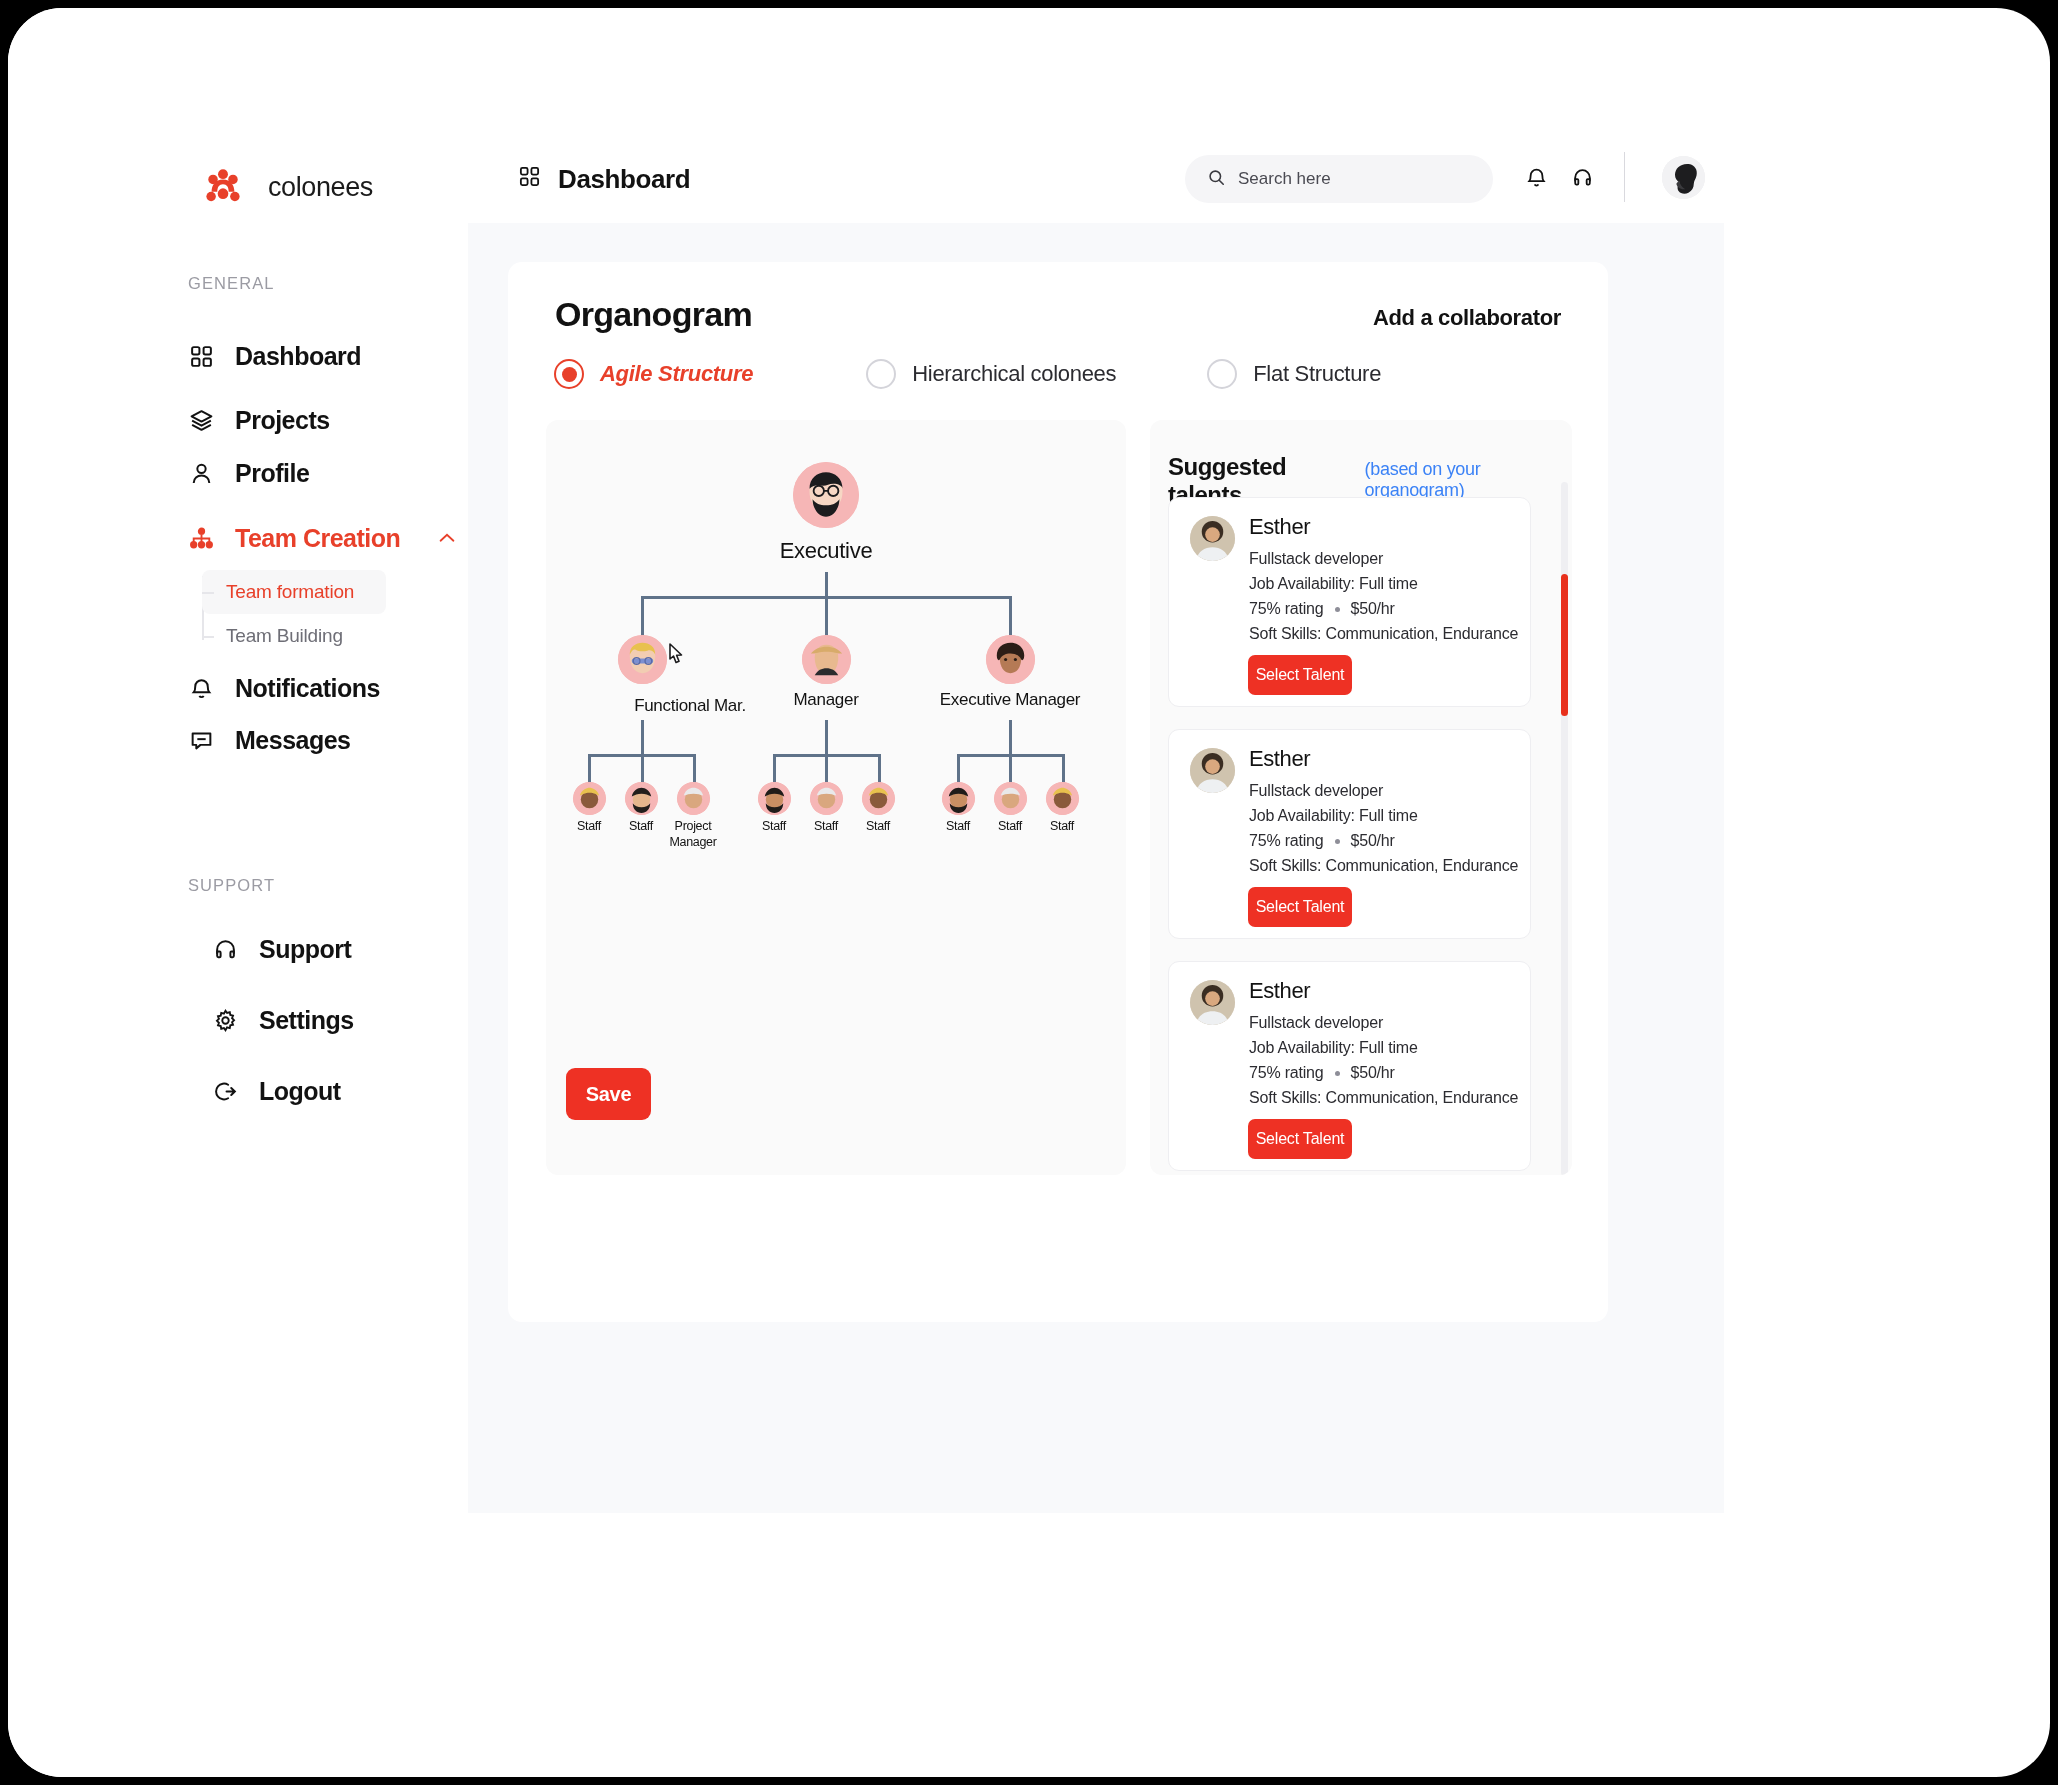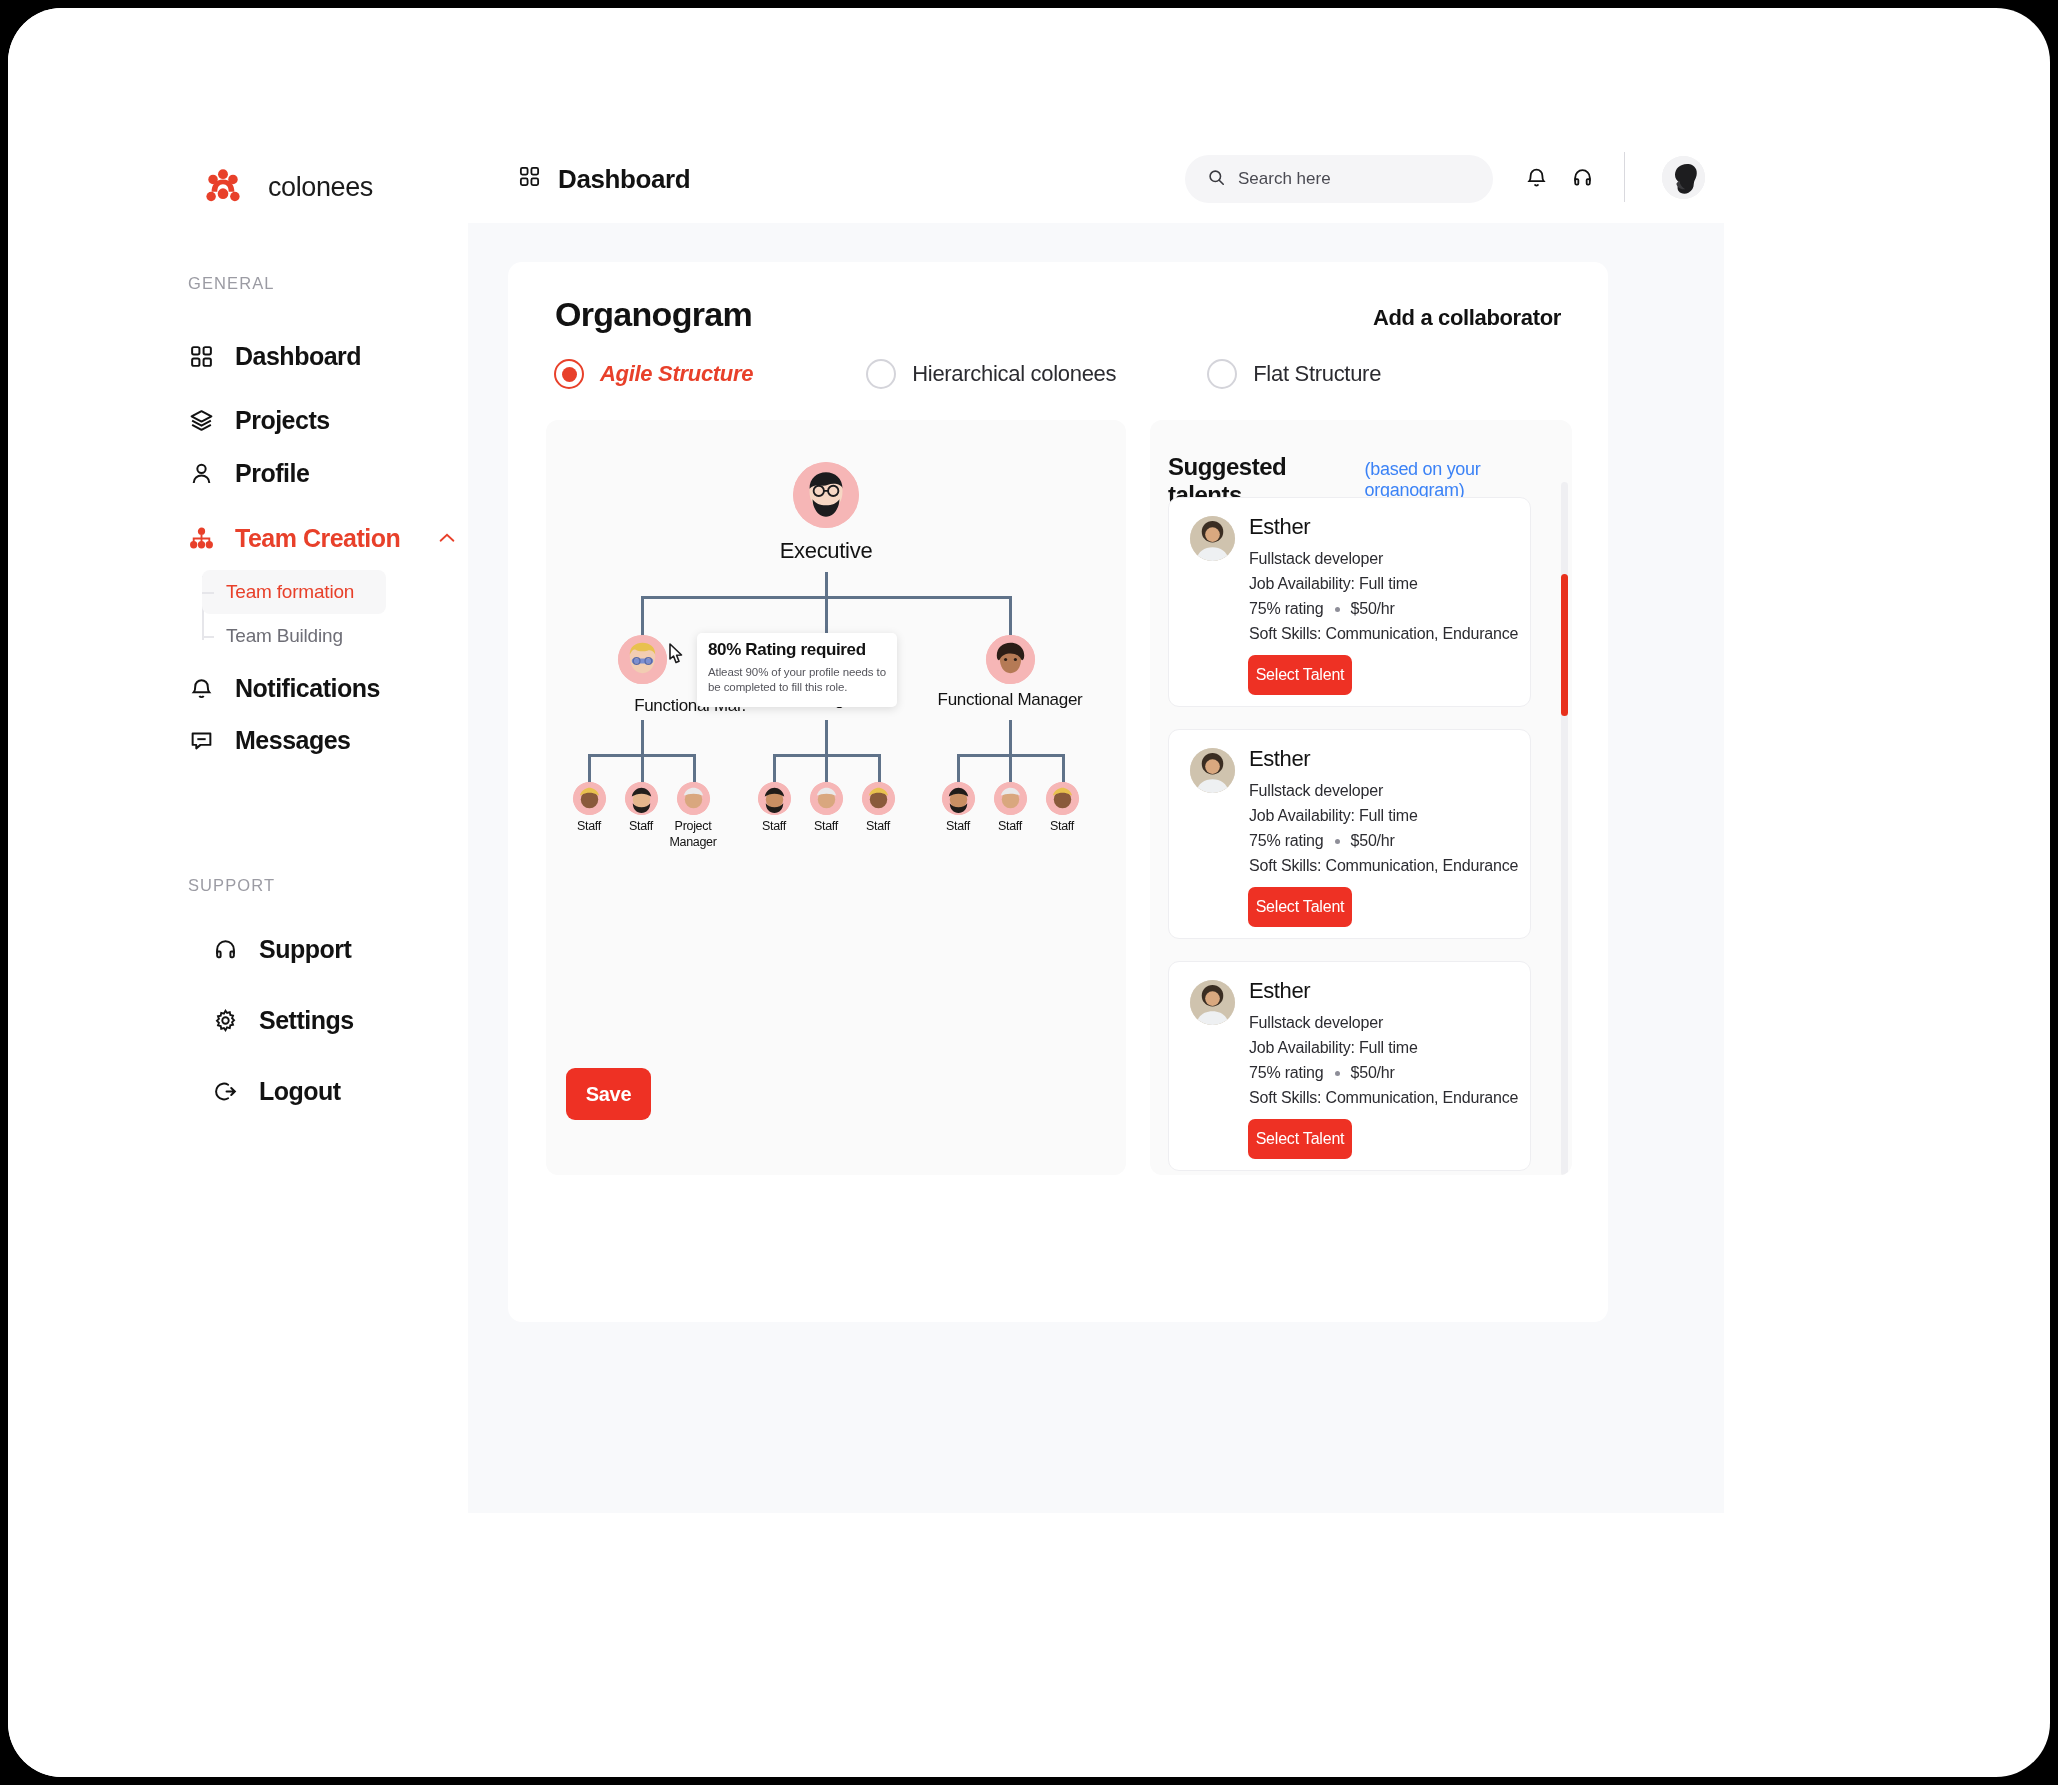--- a/index.html
+++ b/index.html
@@ -583,21 +583,21 @@
 
               <div class="node-av" style="left:440px; top:215px; width:49px; height:49px;">
                 <svg viewBox="0 0 50 50" width="49" height="49">
                   <circle cx="25" cy="25" r="25" fill="#f6b6b6"></circle>
                   <path d="M25 11 c7 0 11 5 11 12 c0 9 -4 16 -11 16 c-7 0 -11 -7 -11 -16 c0 -7 4 -12 11 -12 Z" fill="#b57a55"></path>
                   <path d="M11 21 c0 -8 6 -13 14 -13 c8 0 14 5 14 13 c0 4 -2 6 -3 4 c-2 -4 -6 -6 -11 -6 c-5 0 -9 2 -11 6 c-1 2 -3 0 -3 -4 Z" fill="#2b1d16"></path>
                   <circle cx="20" cy="25" r="1.6" fill="#2b1d16"></circle>
                   <circle cx="30" cy="25" r="1.6" fill="#2b1d16"></circle>
                 </svg>
               </div>
-              <div class="node-lbl lbl-mgr" style="left:464px; top:270px;">Functional Manager</div>
+              <div class="node-lbl lbl-mgr" style="left:464px; top:270px;">Executive Manager</div>
 
               <div class="edge" style="left:95px; top:300px; width:3px; height:64px;"></div>
               <div class="edge" style="left:42px; top:334px; width:108px; height:3px;"></div>
               <div class="edge" style="left:42px; top:334px; width:3px; height:30px;"></div>
               <div class="edge" style="left:147px; top:334px; width:3px; height:30px;"></div>
 
               <div class="edge" style="left:279px; top:300px; width:3px; height:64px;"></div>
               <div class="edge" style="left:227px; top:334px; width:108px; height:3px;"></div>
               <div class="edge" style="left:227px; top:334px; width:3px; height:30px;"></div>
               <div class="edge" style="left:332px; top:334px; width:3px; height:30px;"></div>
@@ -684,24 +684,20 @@
 
               <div class="node-av" style="left:500px; top:362px; width:33px; height:33px;">
                 <svg viewBox="0 0 34 34" width="33" height="33">
                     <circle cx="17" cy="17" r="17" fill="#f6b6b6"></circle>
                   <circle cx="17" cy="18" r="9" fill="#8a5a3b"></circle>
                     <path d="M7 14 c2 -6 7 -8 10 -8 c3 0 8 2 10 8 c-3 -1 -5 -3 -10 -3 c-5 0 -7 2 -10 3 Z" fill="#e8c14e"></path>
                   </svg>
               </div>
               <div class="node-lbl lbl-staff" style="left:516px; top:399px;">Staff</div>
 
-              <div id="tooltip">
-                <div id="tt-title">80% Rating required</div>
-                <div id="tt-body">Atleast 90% of your profile needs to be completed to fill this role.</div>
-              </div>
               <span id="cursor-ico">
                 <svg viewBox="0 0 26 28" width="26" height="28">
                   <path d="M6 3 L6 18 L9.5 15 L12 21.5 L15 20.3 L12.6 14.2 L17.5 14 Z" fill="#ffffff" stroke="#1c1c1e" stroke-width="1.6" stroke-linejoin="round"></path>
                 </svg>
               </span>
             </div>
 
             <button id="save-btn">Save</button>
           </div>
 

